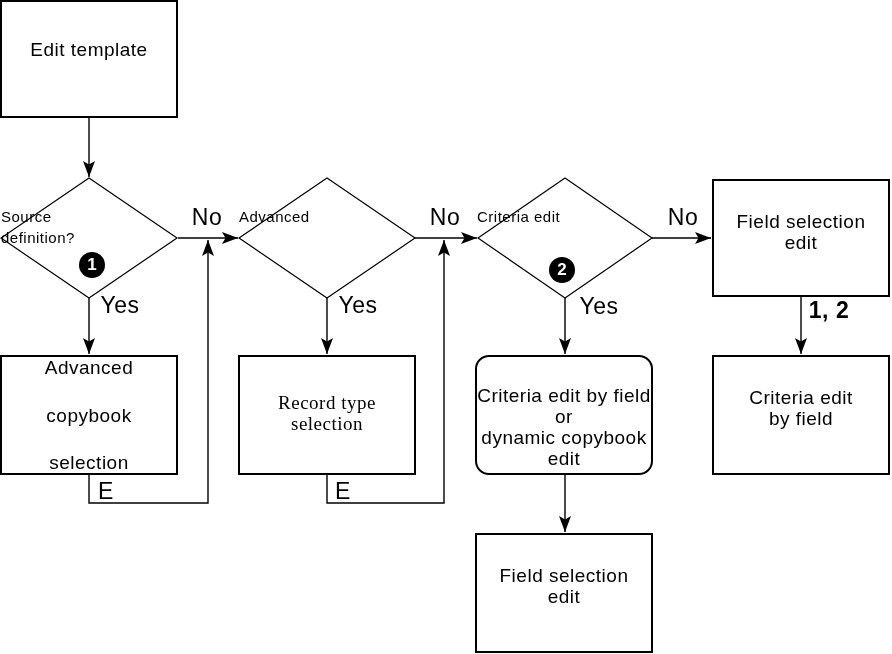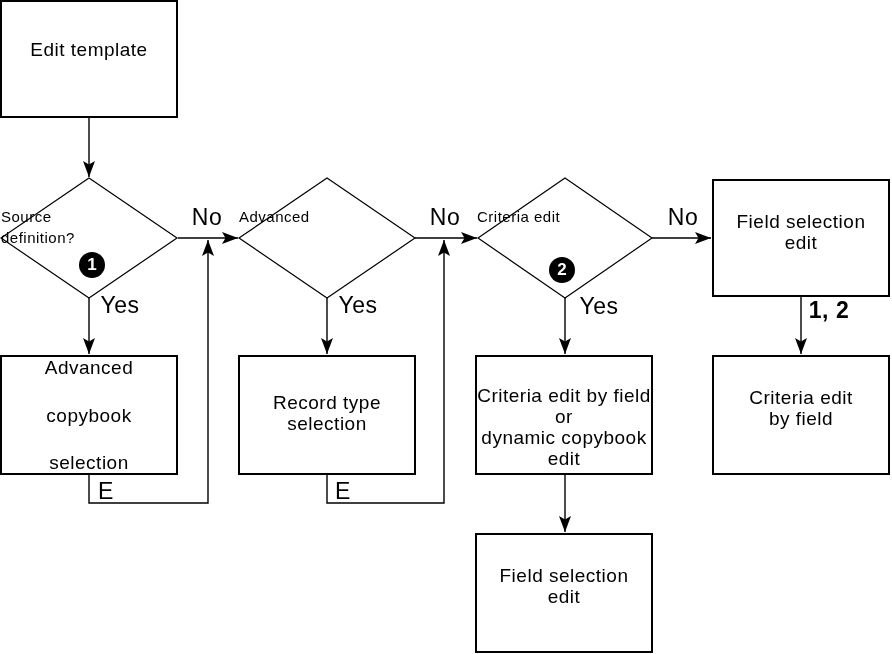--- a/index.html
+++ b/index.html
@@ -21,21 +21,21 @@
     background: #ffffff;
     display: flex;
     flex-direction: column;
     align-items: center;
     justify-content: center;
     text-align: center;
     font-size: 19px;
     line-height: 21px;
   }
   .box span, .dtext span { display: block; white-space: nowrap; }
-  .pb10 { padding-bottom: 4px; }
+  .pb10 { padding-bottom: 4px; font-family: Liberation Serif, serif; }
   .pb13 { padding-bottom: 13px; }
   .pb14 { padding-bottom: 14px; }
   .pb19 { padding-bottom: 19px; }
   .pt24 { padding-top: 24px; }
   .dtext {
     position: absolute;
     text-align: left;
     font-size: 15px;
     line-height: 21px;
   }
@@ -102,21 +102,21 @@
     <span>Advanced</span>
     <span>copybook</span>
     <span>selection</span>
   </div>
 
   <div class="box pb10" style="left:238px; top:355px; width:178px; height:120px;">
     <span>Record type</span>
     <span>selection</span>
   </div>
 
-  <div class="box pt24" style="left:475px; top:355px; width:178px; height:120px;">
+  <div class="box pt24" style="left:475px; top:355px; width:178px; height:120px;border-radius:14px;">
     <span>Criteria edit by field</span>
     <span>or</span>
     <span>dynamic copybook</span>
     <span>edit</span>
   </div>
 
   <div class="box pb13" style="left:712px; top:179px; width:178px; height:118px;">
     <span>Field selection</span>
     <span>edit</span>
   </div>

